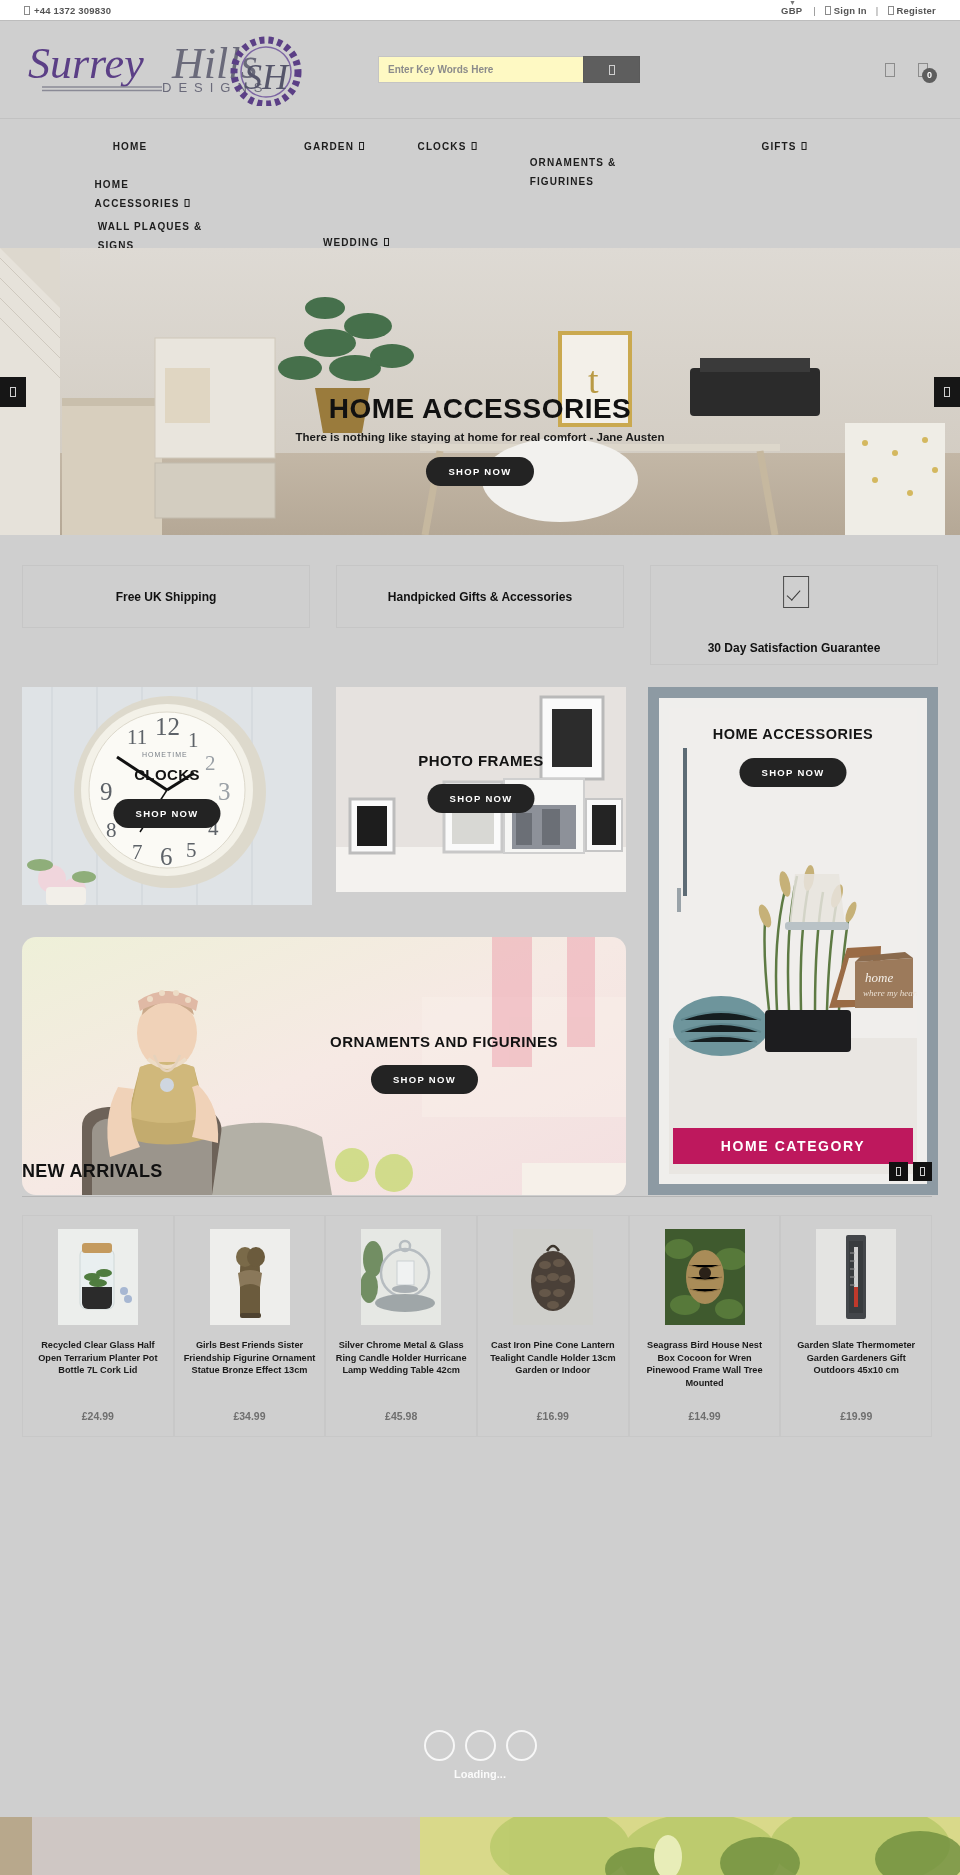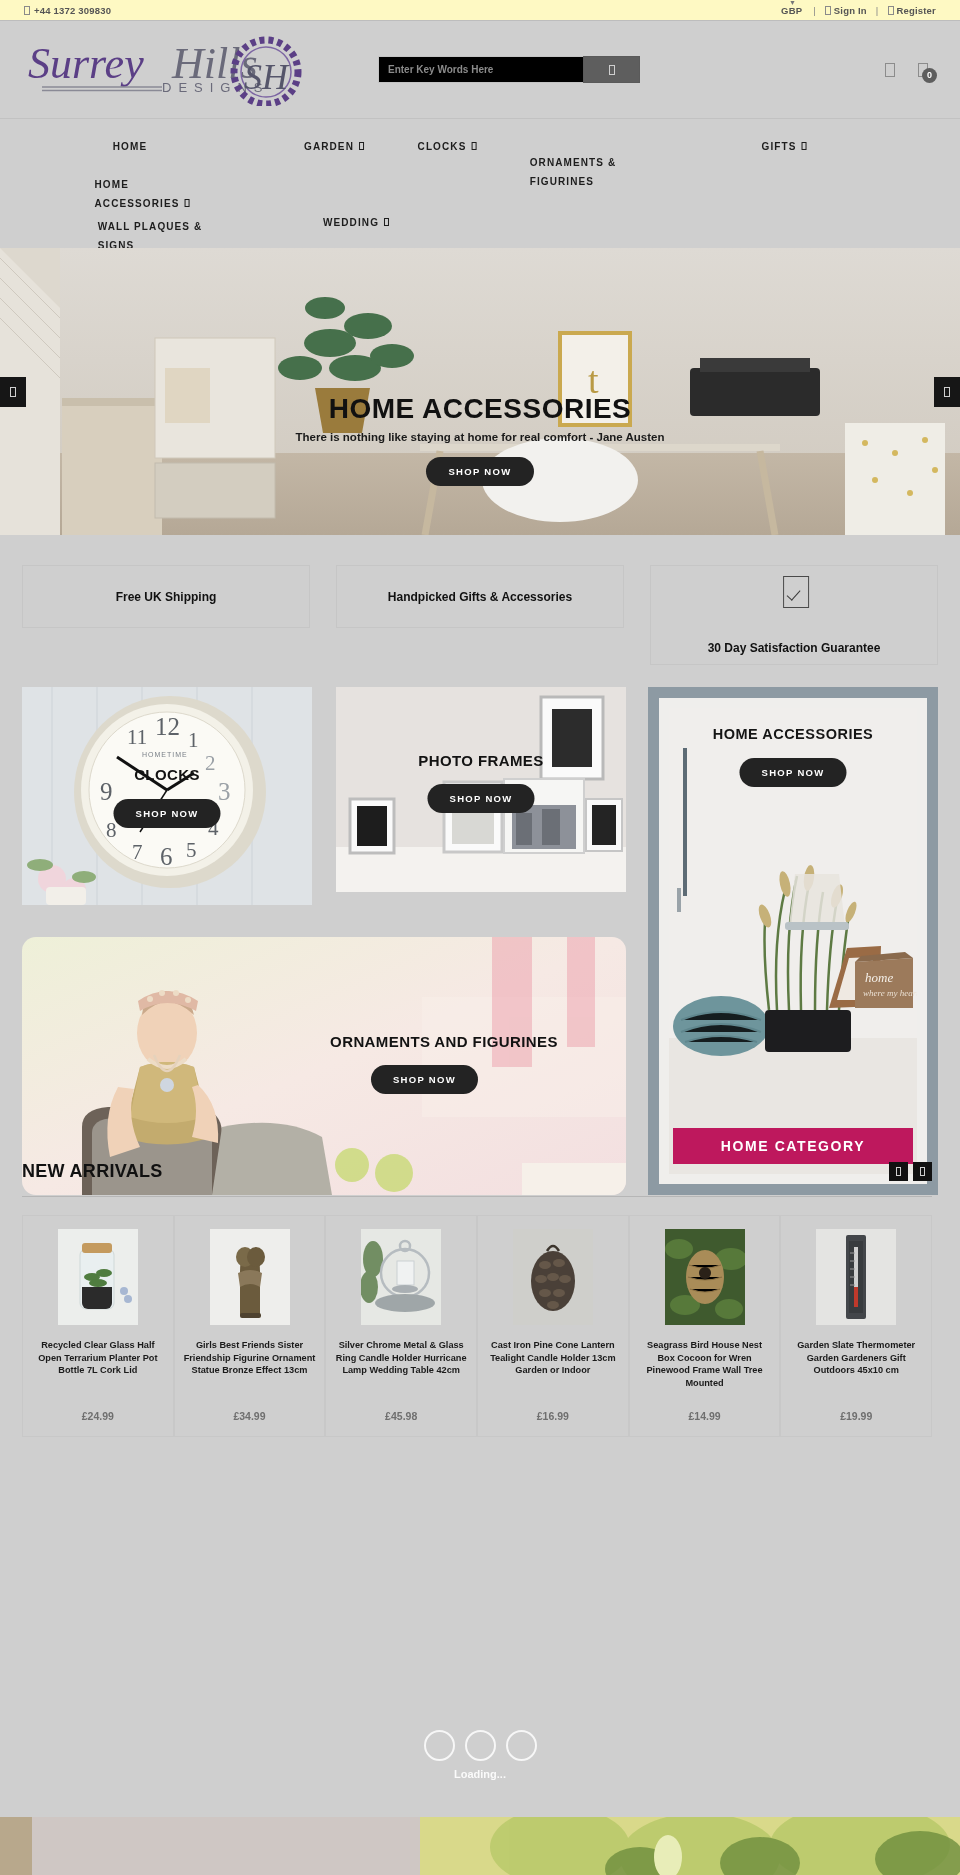--- a/index.html
+++ b/index.html
@@ -6,21 +6,21 @@
   html, body {
     width: 960px;
     background: #cfcfcf;
     font-family: "Liberation Sans", sans-serif;
   }
   body { width: 960px; height: 1875px; overflow: hidden; position: relative; }
 
   
   .topbar {
     height: 21px;
-    background: #fef9c3;
+    background: #ffffff;
     border-bottom: 1px solid #bdbdbd;
     display: flex;
     align-items: center;
     padding: 0 24px;
     font-size: 9.5px;
     font-weight: bold;
     color: #555;
     letter-spacing: .2px;
   }
   .topbar .phone { display: flex; align-items: center; gap: 4px; }
@@ -58,21 +58,21 @@
   .searchwrap {
     margin-left: 56px;
     display: flex;
     width: 262px;
     height: 27px;
   }
   .searchwrap input {
     flex: 1;
     border: 1px solid #c4c4c4;
     border-right: none;
-    background: #000000;
+    background: #fef9c3;
     font-family: "Liberation Sans", sans-serif;
     font-size: 10px;
     font-weight: bold;
     color: #8b8b8b;
     padding: 0 9px;
     outline: none;
   }
   .searchwrap input::placeholder { color: #8b8b8b; font-weight: bold; }
   .searchbtn {
     width: 57px;
@@ -409,21 +409,21 @@
       <div class="navitem" style="left: 130px; top: 0px; transform: translateX(-50%);"><span>HOME</span></div>
       <div class="navitem" style="left: 334px; top: 0px; transform: translateX(-50%);"><span>GARDEN</span><span class="car"></span></div>
       <div class="navitem" style="left: 447px; top: 0px; transform: translateX(-50%);"><span>CLOCKS</span><span class="car"></span></div>
       <div class="navitem" style="left: 566px; top: 16px; transform: translateX(-50%); margin-left: 7px;"><span>ORNAMENTS &amp;
 FIGURINES</span></div>
       <div class="navitem" style="left: 784px; top: 0px; transform: translateX(-50%);"><span>GIFTS</span><span class="car"></span></div>
       <div class="navitem" style="left: 142px; top: 38px; transform: translateX(-50%);"><span>HOME
 ACCESSORIES</span><span class="car"></span></div>
       <div class="navitem" style="left: 150px; top: 80px; transform: translateX(-50%);"><span>WALL PLAQUES &amp;
 SIGNS</span></div>
-      <div class="navitem" style="left: 356px; top: 76px; transform: translateX(-50%);"><span>WEDDING</span><span class="car"></span></div>
+      <div class="navitem" style="left: 356px; top: 96px; transform: translateX(-50%);"><span>WEDDING</span><span class="car"></span></div>
     </div>
 </div>
 
 <div class="hero">
   <svg class="hero-bg" viewBox="0 0 960 287" preserveAspectRatio="none">
     <defs>
       <linearGradient id="hw" x1="0" y1="0" x2="0" y2="1">
         <stop offset="0" stop-color="#dedad4"></stop>
           <stop offset="1" stop-color="#cfc8bd"></stop>
       </linearGradient>

